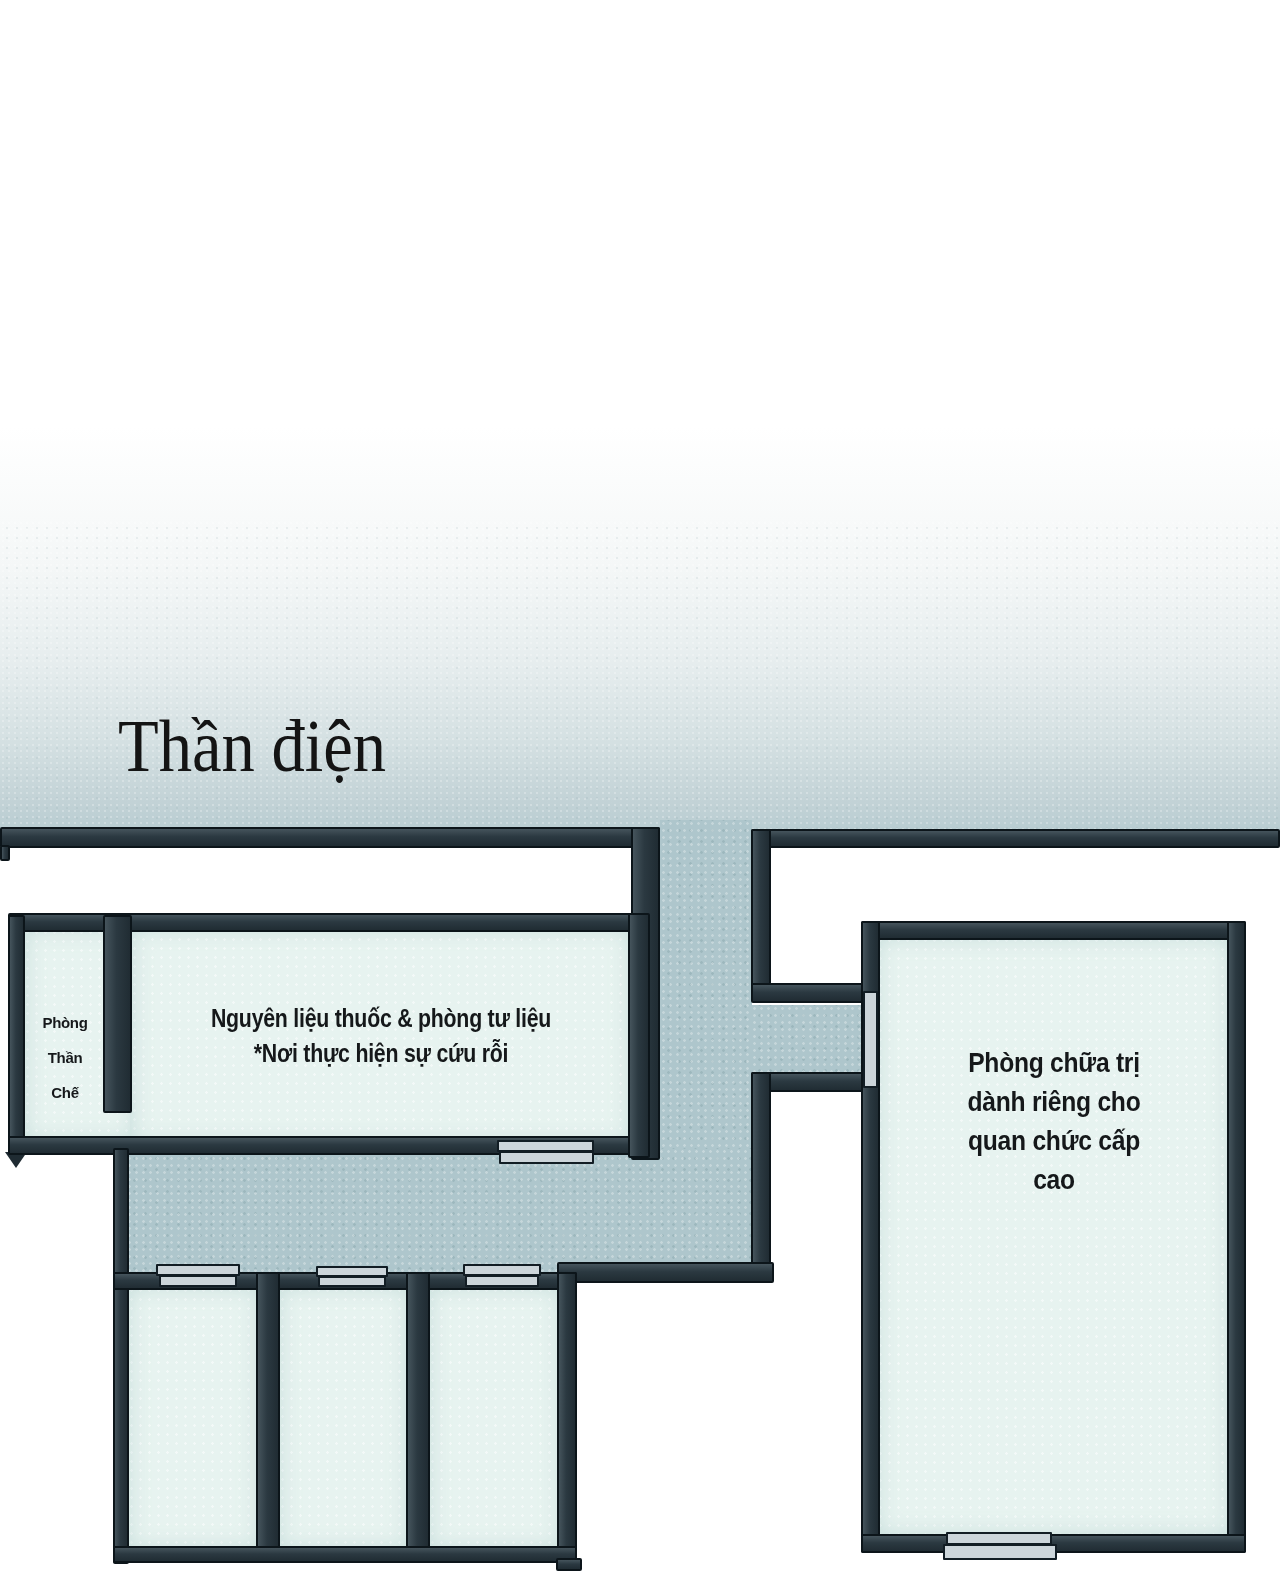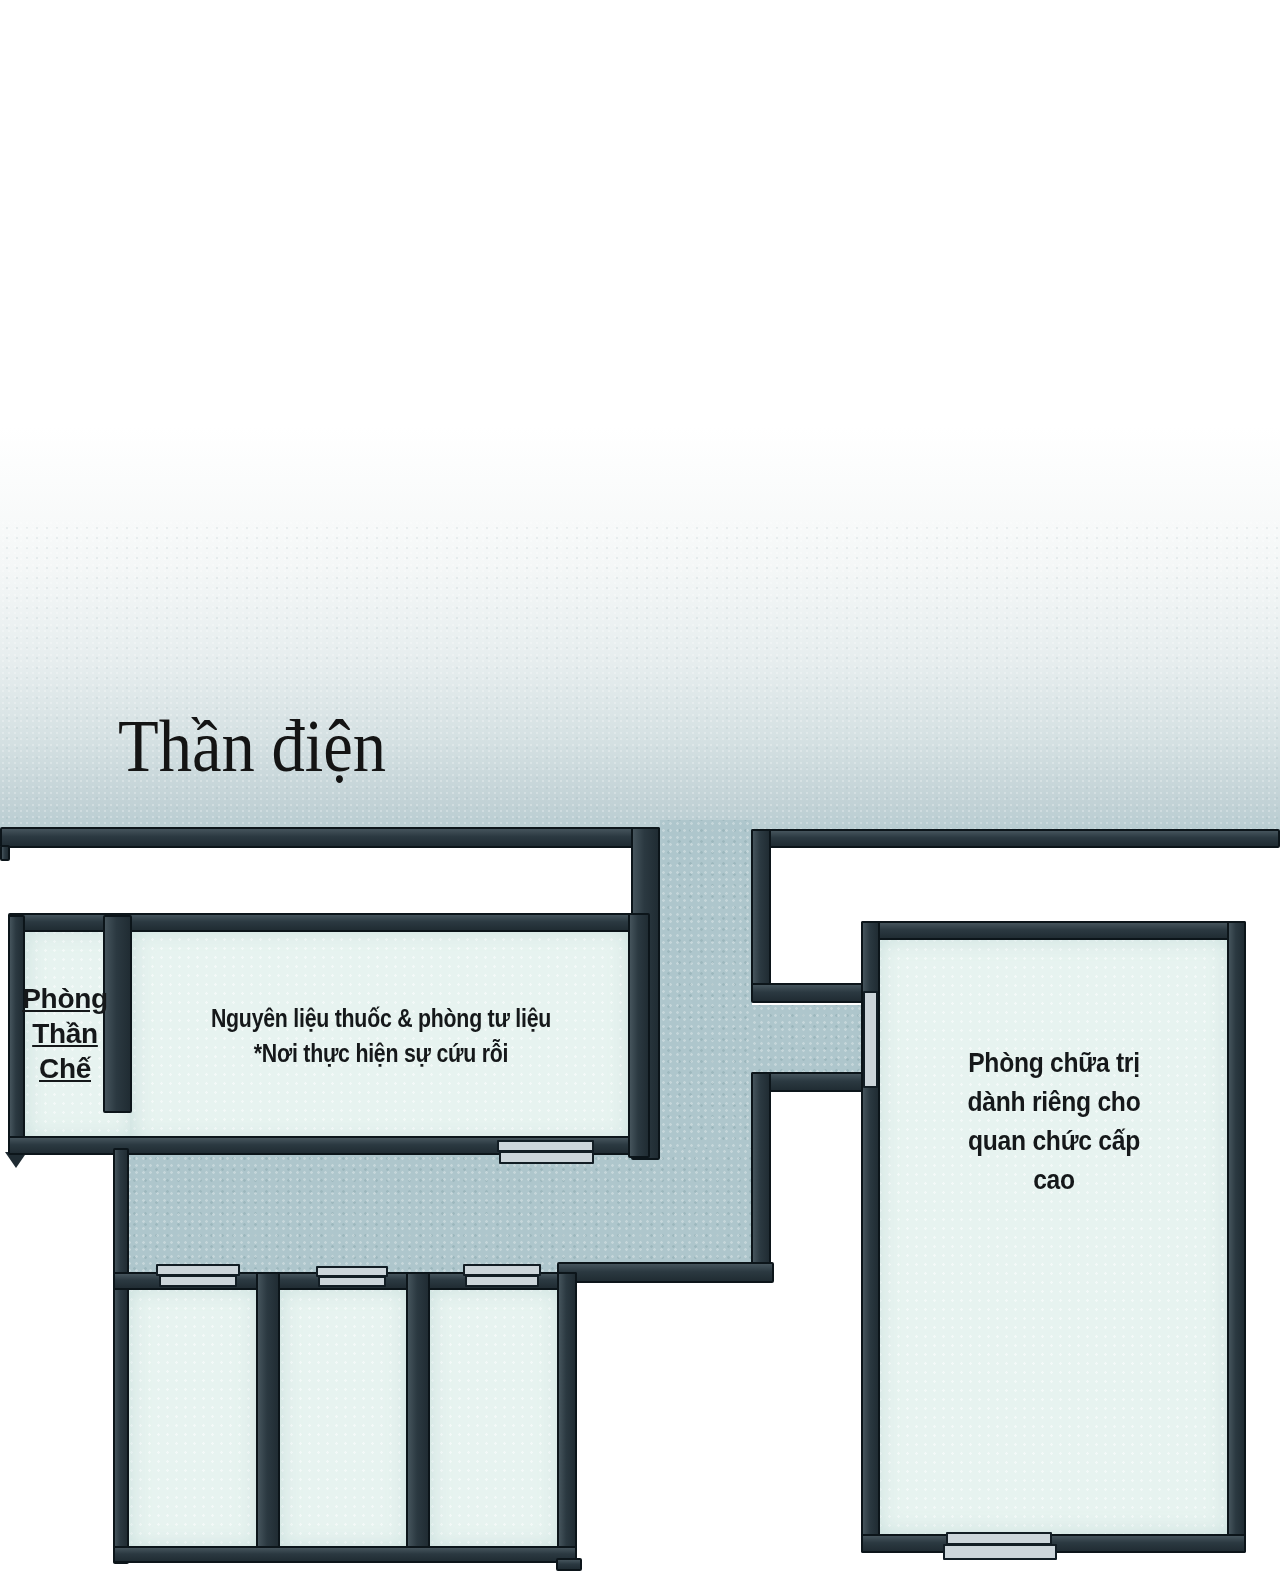--- a/index.html
+++ b/index.html
@@ -44,21 +44,21 @@
   .room-label{
     position:absolute;color:#15181a;font-weight:700;text-align:center;
     letter-spacing:-0.3px;line-height:35px;
   }
   .room-label div{white-space:nowrap;}
   #title{
     position:absolute;left:118px;top:704px;
     font-family:"Liberation Serif", serif;font-size:74px;color:#141414;
     transform:scaleX(.9);transform-origin:left top;white-space:nowrap;
   }
-  #label-prep{left:16px;top:981px;width:98px;font-size:28px;line-height:35px;text-decoration:underline;}
+  #label-prep{left:16px;top:1005px;width:98px;font-size:15px;line-height:35px;}
   #label-materials{left:140px;top:1001px;width:482px;font-size:26px;line-height:35px;
     transform:scaleX(.82);transform-origin:center top;}
   #label-treatment{left:878px;top:1043px;width:352px;font-size:28px;line-height:39px;
     transform:scaleX(.88);transform-origin:center top;}
   
   #wall-lb-left-tip{
     position:absolute;left:5px;top:1152px;width:0;height:0;
     border-left:11px solid transparent;border-right:11px solid transparent;
     border-top:16px solid #1f2b32;
   }

